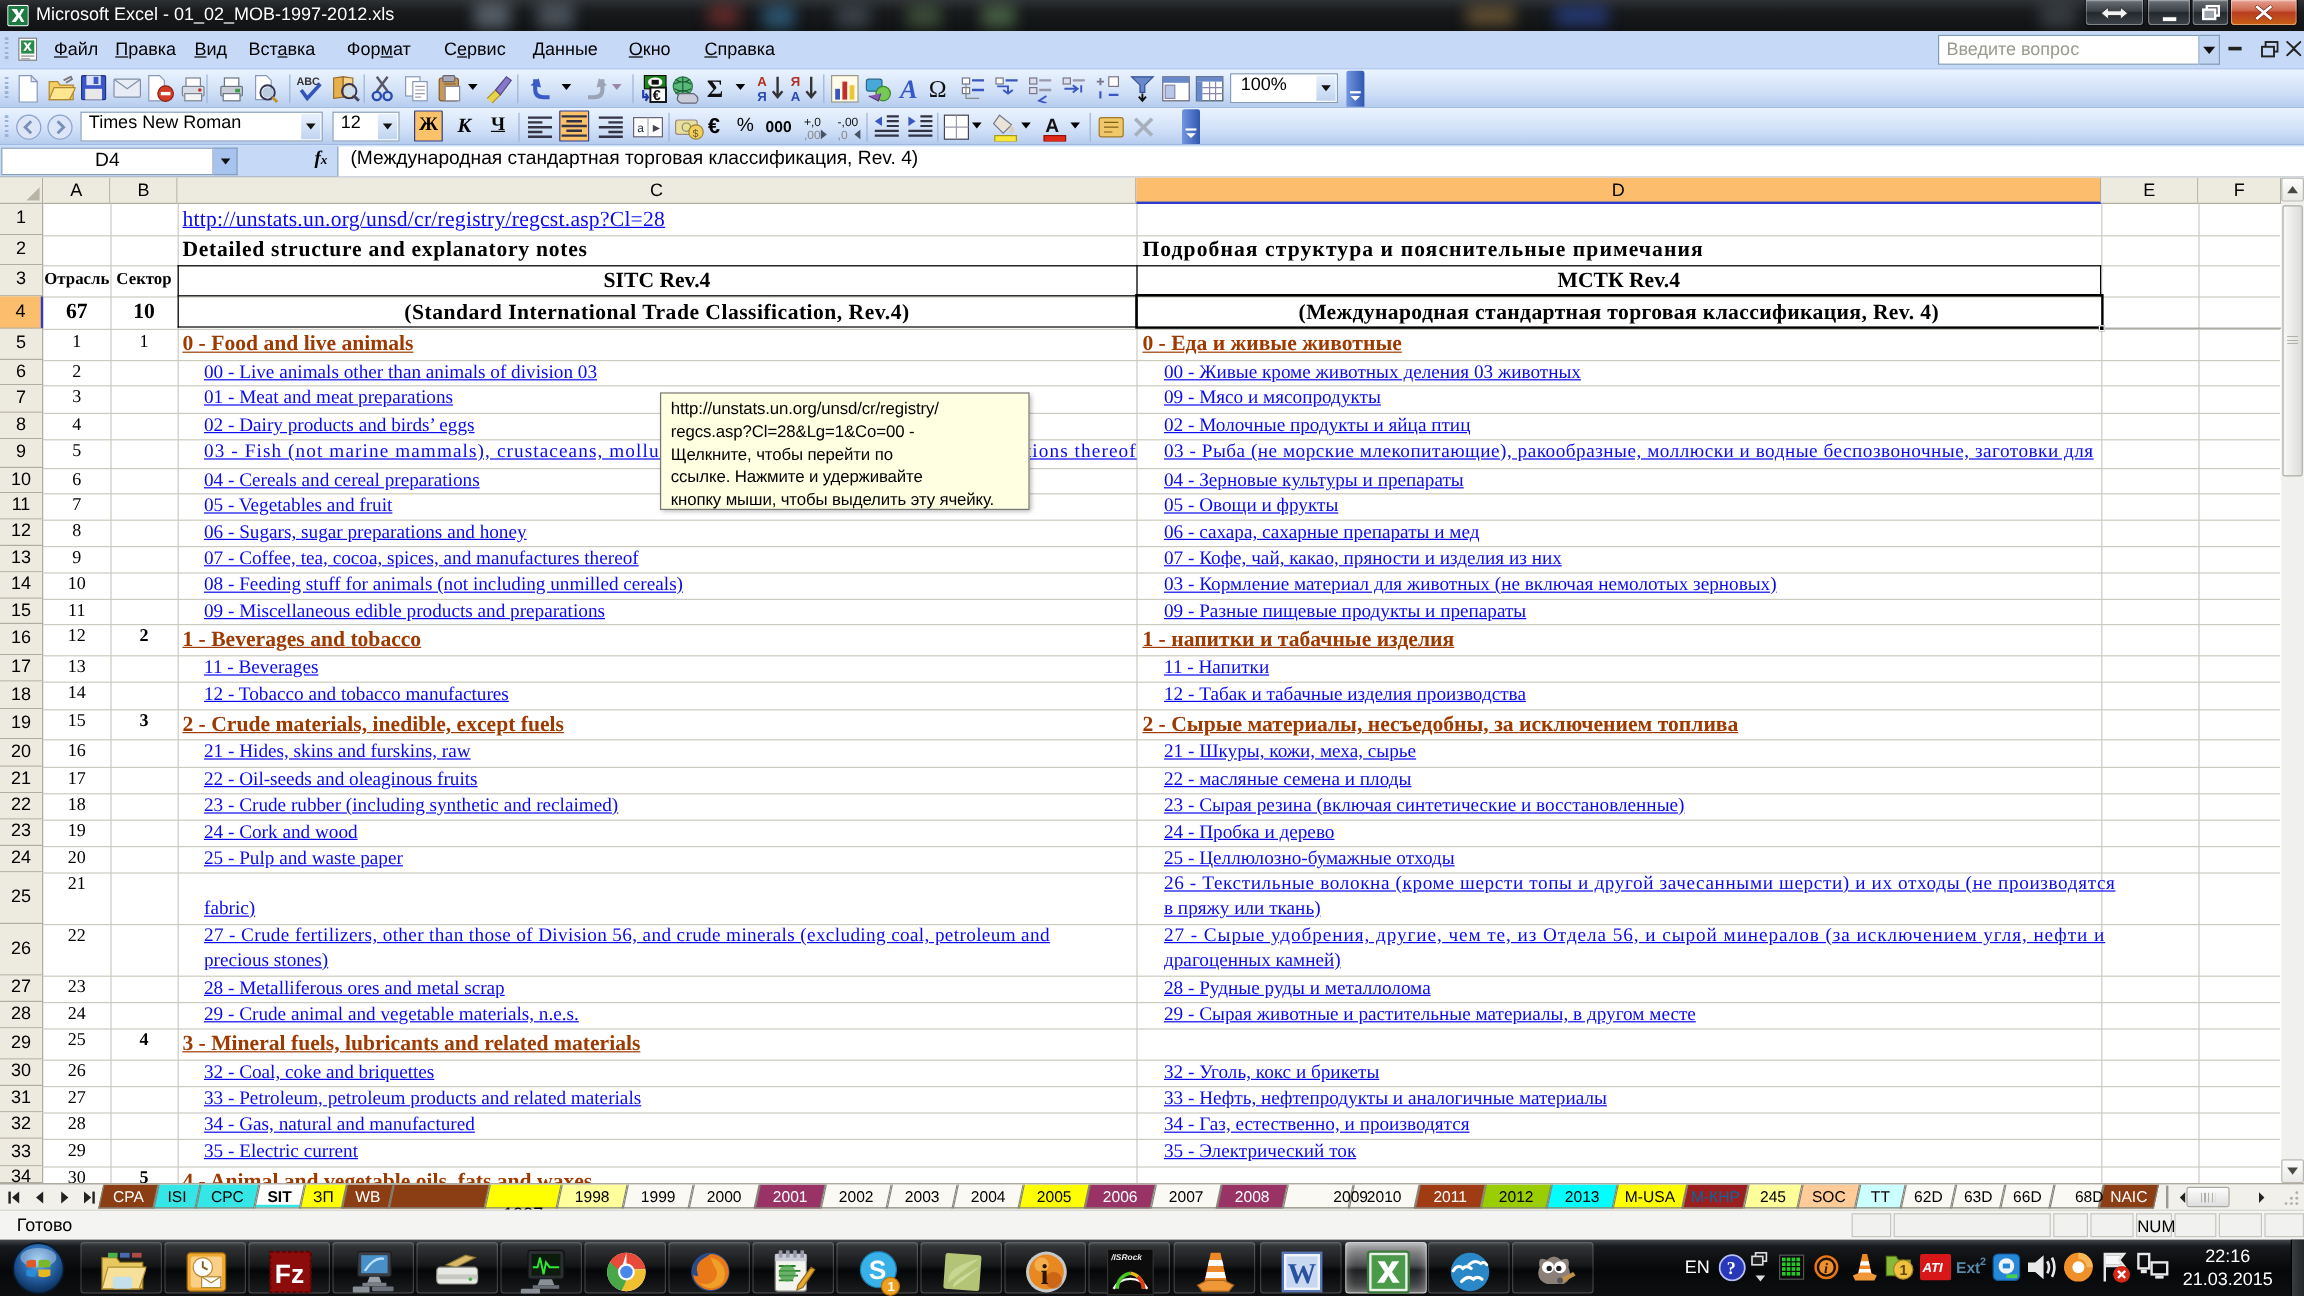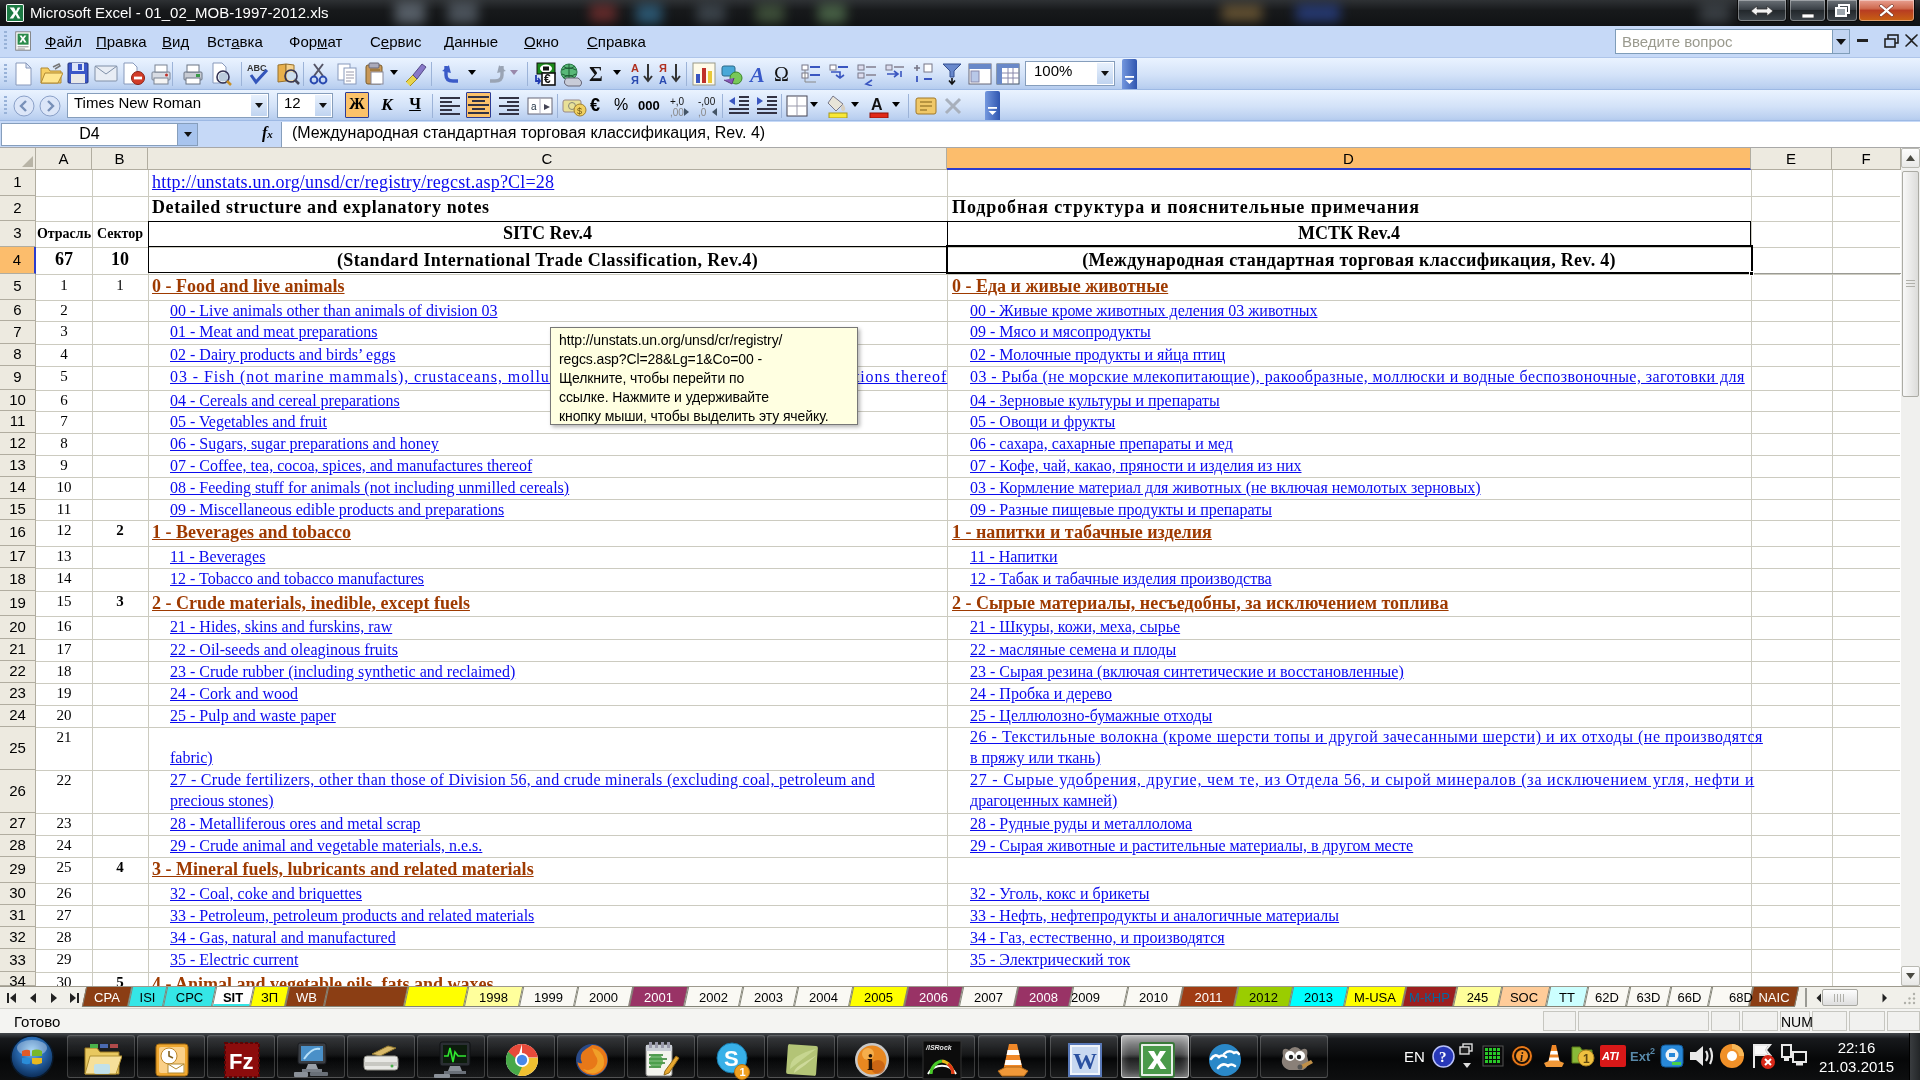--- a/index.html
+++ b/index.html
@@ -875,21 +875,21 @@
 <div style="position:absolute;left:796px;top:2px;width:55px;text-align:center;font-size:13px;padding-top:1px;color:#000;z-index:2">2004</div>
 <div class="tab" style="left:851px;width:55px;background:#ffff00;z-index:1"></div>
 <div style="position:absolute;left:851px;top:2px;width:55px;text-align:center;font-size:13px;padding-top:1px;color:#000;z-index:2">2005</div>
 <div class="tab" style="left:906px;width:55px;background:#993366;z-index:1"></div>
 <div style="position:absolute;left:906px;top:2px;width:55px;text-align:center;font-size:13px;padding-top:1px;color:#fff;z-index:2">2006</div>
 <div class="tab" style="left:961px;width:55px;background:#faf9f4;z-index:1"></div>
 <div style="position:absolute;left:961px;top:2px;width:55px;text-align:center;font-size:13px;padding-top:1px;color:#000;z-index:2">2007</div>
 <div class="tab" style="left:1016px;width:55px;background:#993366;z-index:1"></div>
 <div style="position:absolute;left:1016px;top:2px;width:55px;text-align:center;font-size:13px;padding-top:1px;color:#fff;z-index:2">2008</div>
 <div class="tab" style="left:1071px;width:55px;background:#faf9f4;z-index:1"></div>
-<div style="position:absolute;left:1071px;top:2px;width:55px;text-align:left;font-size:13px;padding-top:1px;color:#000;z-index:2">2009</div>
+<div style="position:absolute;left:1071px;top:2px;width:69px;text-align:right;font-size:13px;padding-top:1px;color:#000;z-index:2">2009</div>
 <div class="tab" style="left:1126px;width:55px;background:#faf9f4;z-index:1"></div>
 <div style="position:absolute;left:1126px;top:2px;width:55px;text-align:center;font-size:13px;padding-top:1px;color:#000;z-index:2">2010</div>
 <div class="tab" style="left:1181px;width:55px;background:#a03c14;z-index:1"></div>
 <div style="position:absolute;left:1181px;top:2px;width:55px;text-align:center;font-size:13px;padding-top:1px;color:#fff;z-index:2">2011</div>
 <div class="tab" style="left:1236px;width:55px;background:#9acd00;z-index:1"></div>
 <div style="position:absolute;left:1236px;top:2px;width:55px;text-align:center;font-size:13px;padding-top:1px;color:#000;z-index:2">2012</div>
 <div class="tab" style="left:1291px;width:55px;background:#00ffff;z-index:1"></div>
 <div style="position:absolute;left:1291px;top:2px;width:55px;text-align:center;font-size:13px;padding-top:1px;color:#000;z-index:2">2013</div>
 <div class="tab" style="left:1346px;width:58px;background:#ffff00;z-index:1"></div>
 <div style="position:absolute;left:1346px;top:2px;width:58px;text-align:center;font-size:13px;padding-top:1px;color:#000;z-index:2">M-USA</div>

